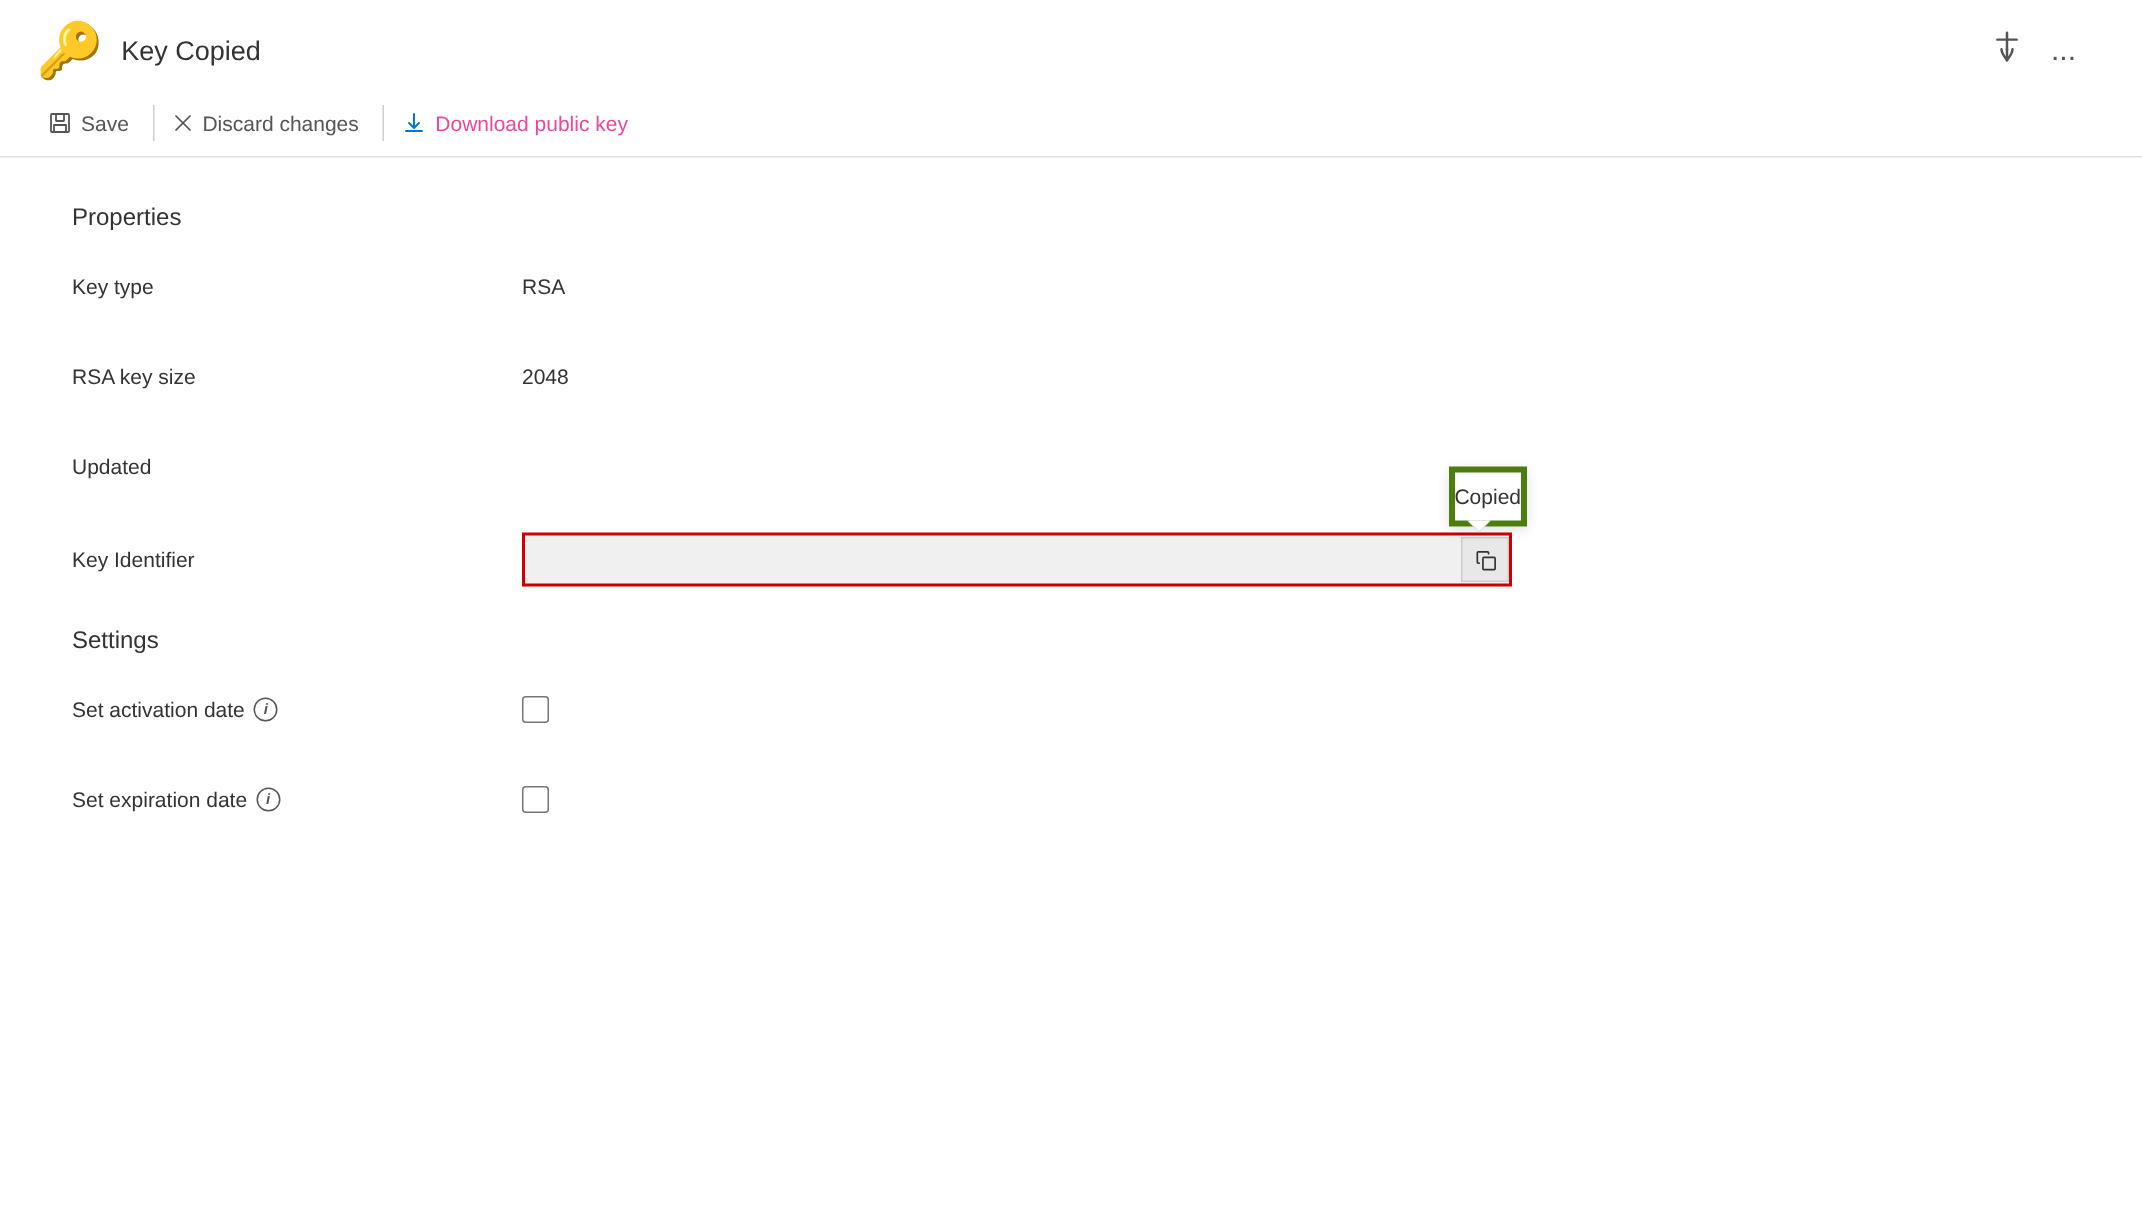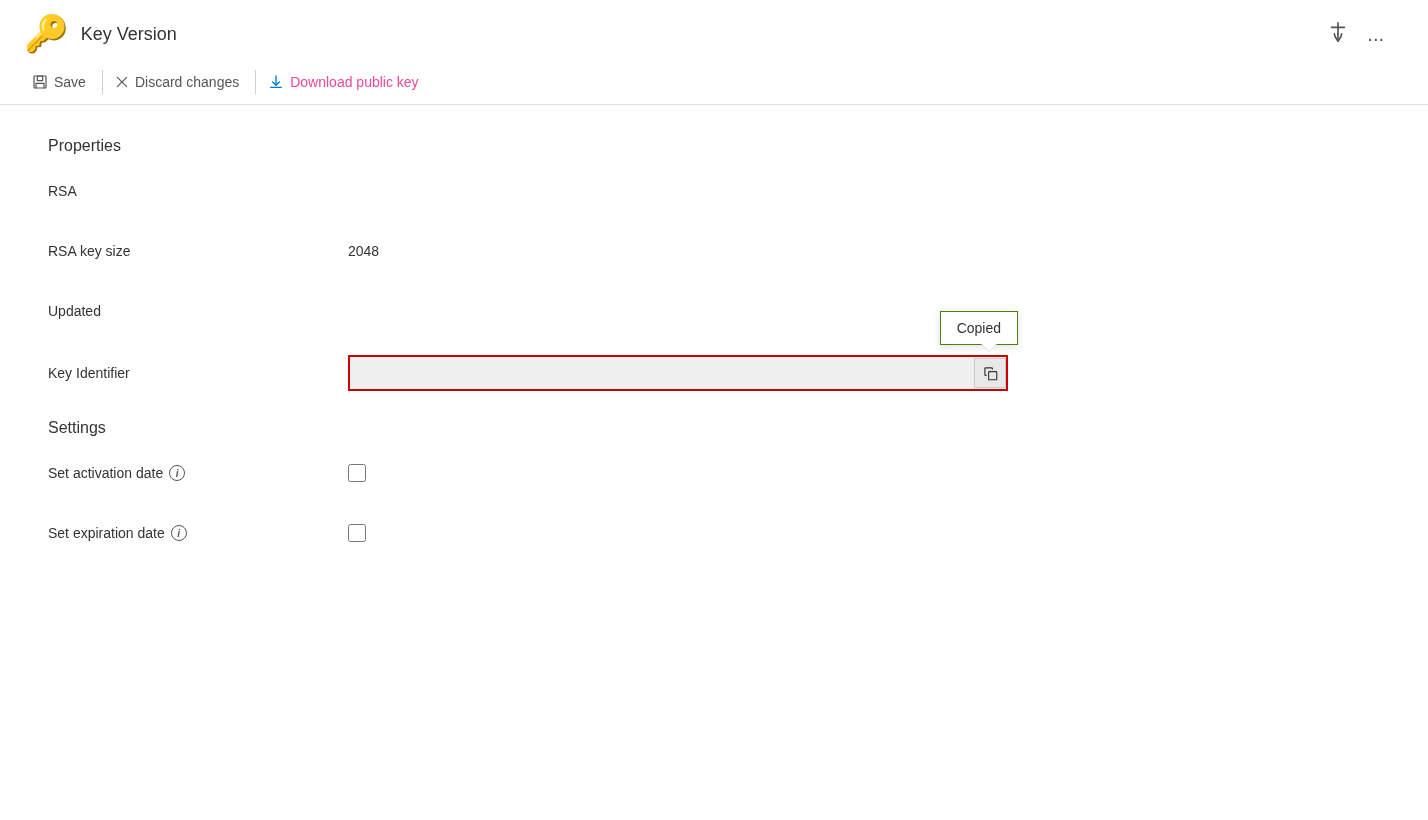--- a/index.html
+++ b/index.html
@@ -136,23 +136,23 @@
       align-items: center;
       justify-content: center;
       cursor: pointer;
       font-size: 14px;
     }
     .copied-tooltip {
       position: absolute;
       top: -44px;
       right: -10px;
       background: #fff;
-      border: 1px solid #4d7c0f;
+      border: 4px solid #4d7c0f;
       box-shadow: 0 2px 8px rgba(0,0,0,0.12);
-      padding: 8px 16px;
+      padding: 8px 0;
       font-size: 14px;
       color: #333;
       white-space: nowrap;
       z-index: 100;
     }
     .copied-tooltip::after {
       content: '';
       position: absolute;
       bottom: -8px;
       right: 20px;
@@ -207,21 +207,21 @@
       font-weight: bold;
       cursor: default;
     }
   </style>
 </head>
 <body>
 
 <div class="header">
   <div class="header-left">
     <span class="key-icon">🔑</span>
-    <span class="page-title">Key Version</span>
+    <span class="page-title">Key Copied</span>
   </div>
   <div class="header-right">
     <span class="pin-icon">
       <svg width="22" height="22" viewBox="0 0 24 24" fill="none" stroke="#555" stroke-width="1.8" stroke-linecap="round" stroke-linejoin="round">
         <path d="M12 2L12 14"></path>
         <path d="M5 7h14"></path>
         <path d="M8 14c0 3 2 5 4 8 2-3 4-5 4-8"></path>
         <line x1="12" y1="14" x2="12" y2="22"></line>
       </svg>
     </span>
@@ -255,20 +255,21 @@
     </svg>
     <span>Download public key</span>
   </button>
 </div>
 
 <div class="content">
 
   <div class="section-title">Properties</div>
 
   <div class="property-row">
+    <div class="property-label">Key type</div>
     <div class="property-value">RSA</div>
   </div>
 
   <div class="property-row">
     <div class="property-label">RSA key size</div>
     <div class="property-value">2048</div>
   </div>
 
 
   <div class="property-row">

